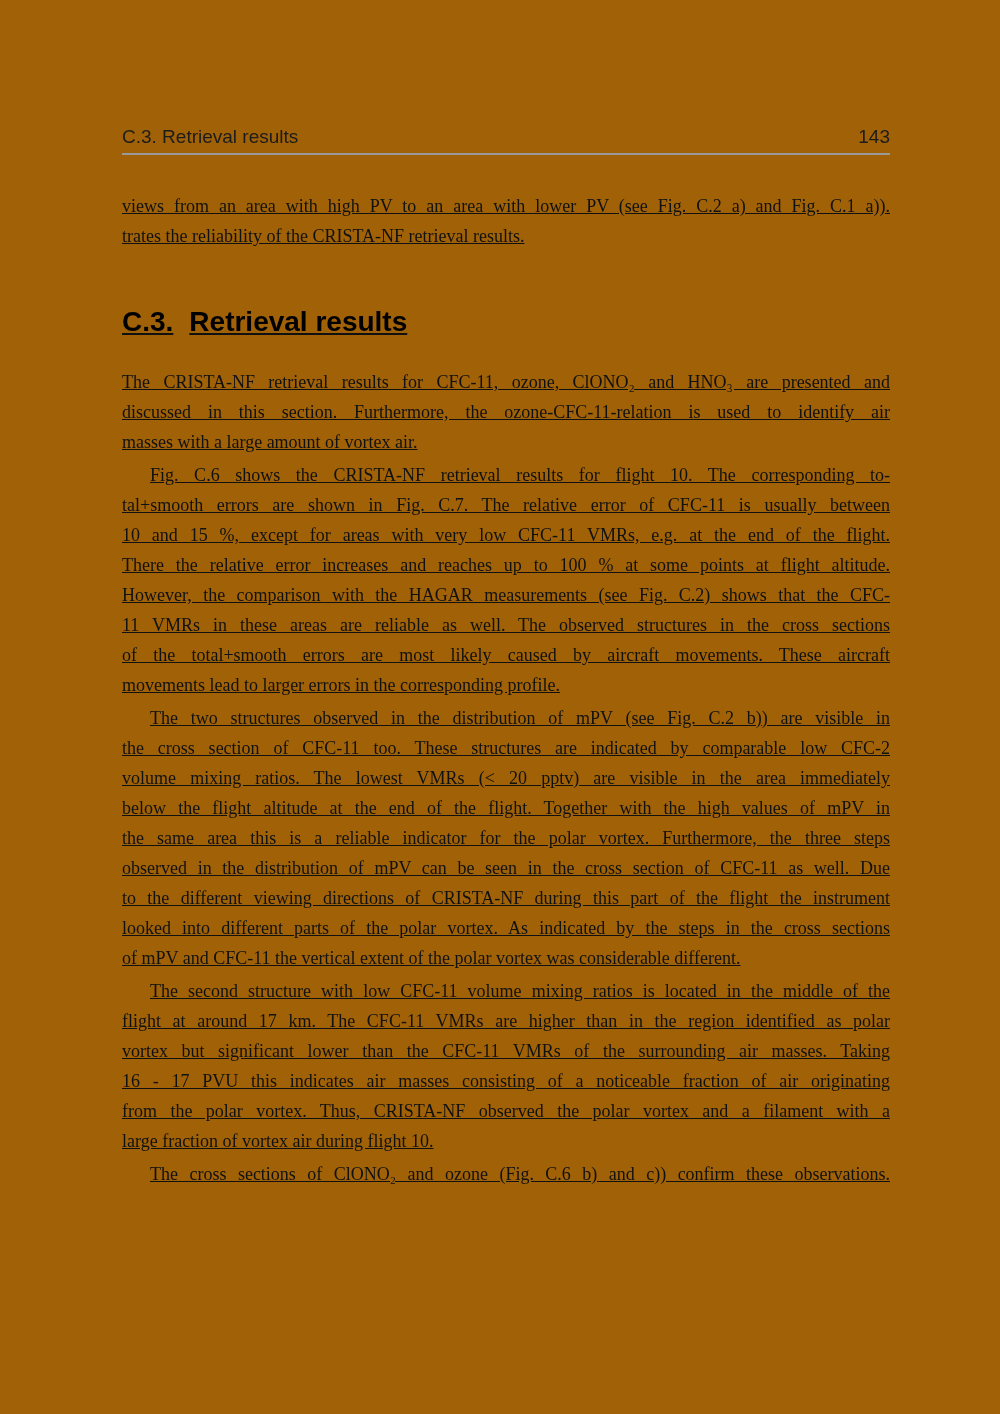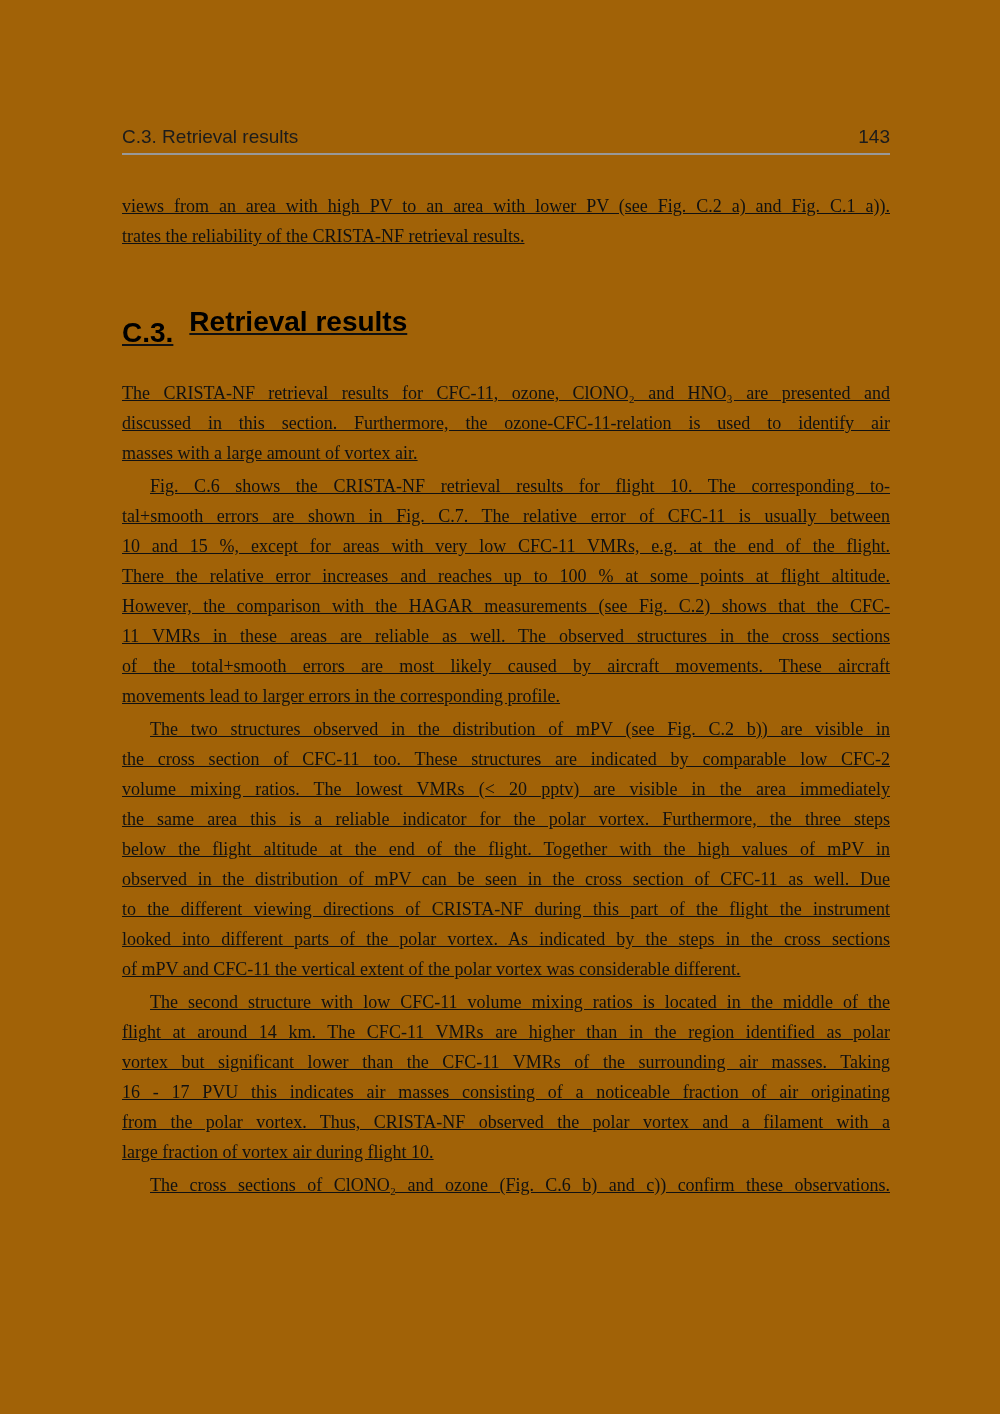--- a/index.html
+++ b/index.html
@@ -46,21 +46,21 @@
   .line.indent { text-indent: 28px; }
   .section-heading {
     margin-top: 54px;
     font-family: "Liberation Sans", sans-serif;
     font-weight: 700;
     font-size: 28px;
     line-height: 34px;
     color: #000000;
     display: flex;
   }
-  .section-heading .num { margin-right: 16px; margin-top: 11px; }
+  .section-heading .num { margin-right: 16px; }
   .para { margin-top: 3px; }
   .para.first { margin-top: 28px; }
 </style>
 </head>
 <body>
 
 <div class="page">
 
   <div class="running-head">
     <span>C.3.  Retrieval results</span>
@@ -94,31 +94,31 @@
       <div class="line">However, the comparison with the HAGAR measurements (see Fig. C.2) shows that the CFC-</div>
       <div class="line">11 VMRs in these areas are reliable as well. The observed structures in the cross sections</div>
       <div class="line">of the total+smooth errors are most likely caused by aircraft movements. These aircraft</div>
       <div class="line last">movements lead to larger errors in the corresponding profile.</div>
     </div>
 
     <div class="para">
       <div class="line indent">The two structures observed in the distribution of mPV (see Fig. C.2 b)) are visible in</div>
       <div class="line">the cross section of CFC-11 too. These structures are indicated by comparable low CFC-2</div>
       <div class="line">volume mixing ratios. The lowest VMRs (&lt; 20 pptv) are visible in the area immediately</div>
+      <div class="line">below the flight altitude at the end of the flight. Together with the high values of mPV in</div>
       <div class="line">the same area this is a reliable indicator for the polar vortex. Furthermore, the three steps</div>
-      <div class="line">below the flight altitude at the end of the flight. Together with the high values of mPV in</div>
       <div class="line">observed in the distribution of mPV can be seen in the cross section of CFC-11 as well. Due</div>
       <div class="line">to the different viewing directions of CRISTA-NF during this part of the flight the instrument</div>
       <div class="line">looked into different parts of the polar vortex. As indicated by the steps in the cross sections</div>
       <div class="line last">of mPV and CFC-11 the vertical extent of the polar vortex was considerable different.</div>
     </div>
 
     <div class="para">
       <div class="line indent">The second structure with low CFC-11 volume mixing ratios is located in the middle of the</div>
-      <div class="line">flight at around 14 km. The CFC-11 VMRs are higher than in the region identified as polar</div>
+      <div class="line">flight at around 17 km. The CFC-11 VMRs are higher than in the region identified as polar</div>
       <div class="line">vortex but significant lower than the CFC-11 VMRs of the surrounding air masses. Taking</div>
       <div class="line">16 - 17 PVU this indicates air masses consisting of a noticeable fraction of air originating</div>
       <div class="line">from the polar vortex. Thus, CRISTA-NF observed the polar vortex and a filament with a</div>
       <div class="line last">large fraction of vortex air during flight 10.</div>
     </div>
 
     <div class="para">
       <div class="line indent">The cross sections of ClONO₂ and ozone (Fig. C.6 b) and c)) confirm these observations.</div>
     </div>
 

